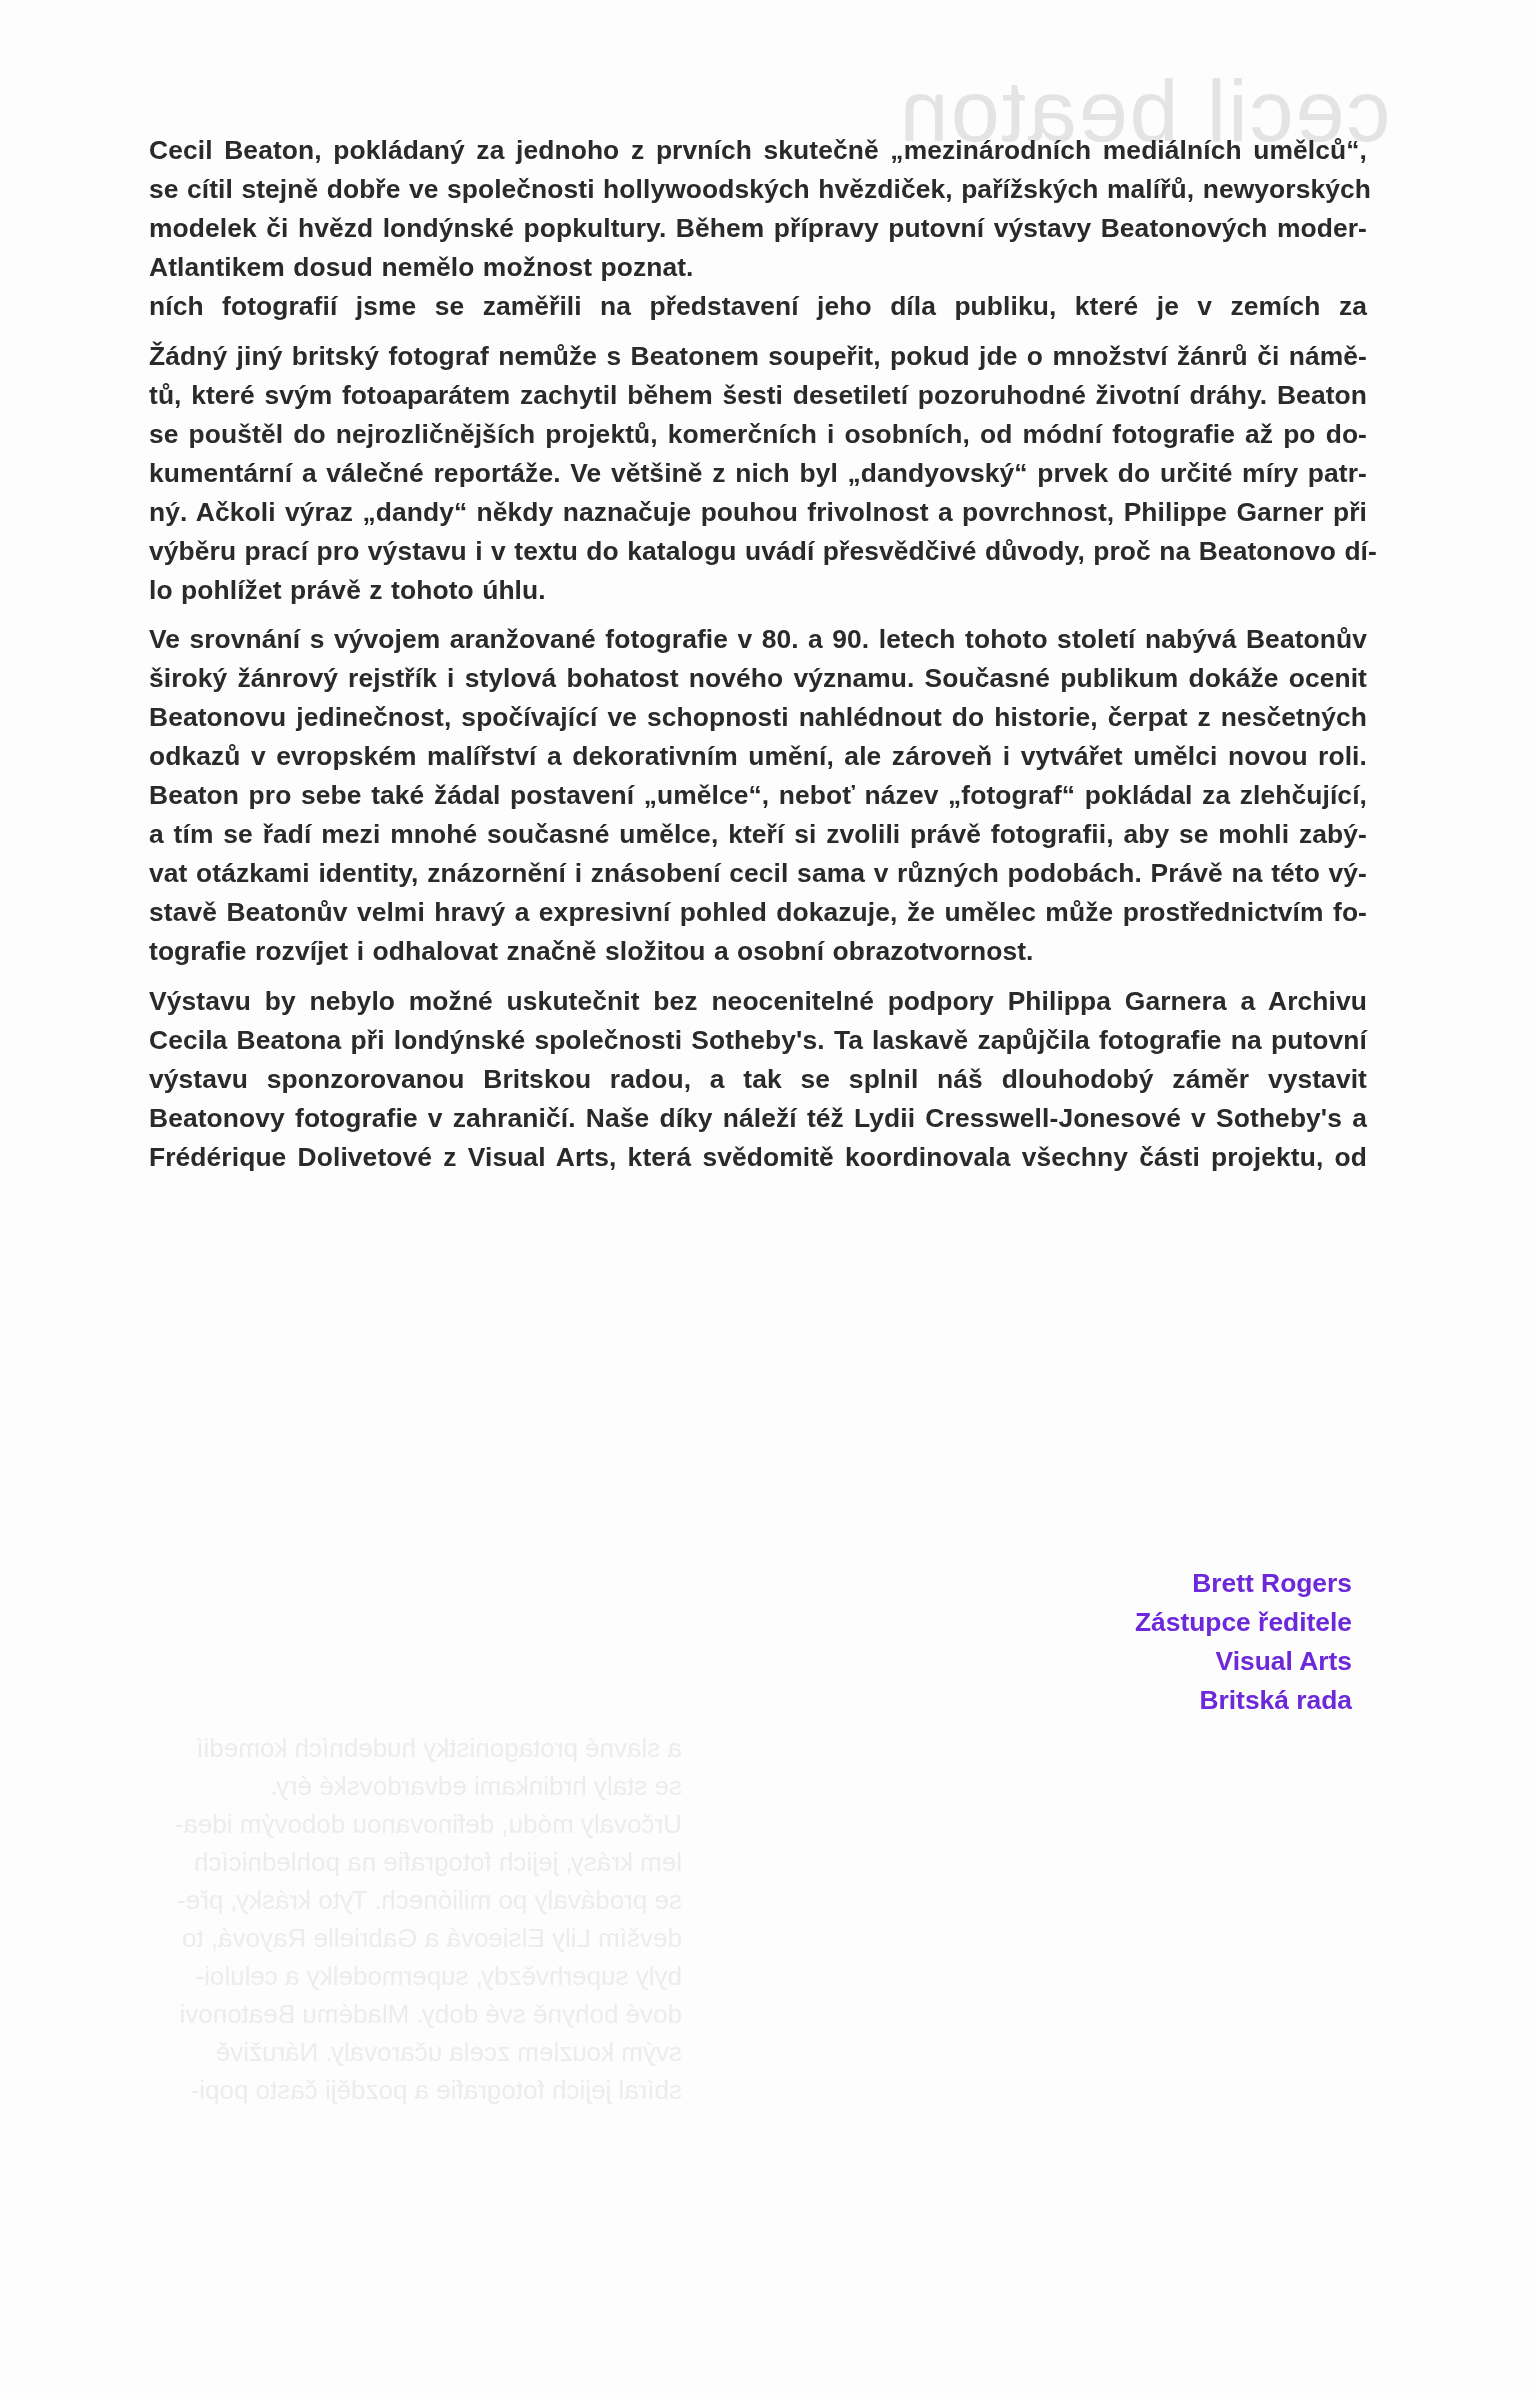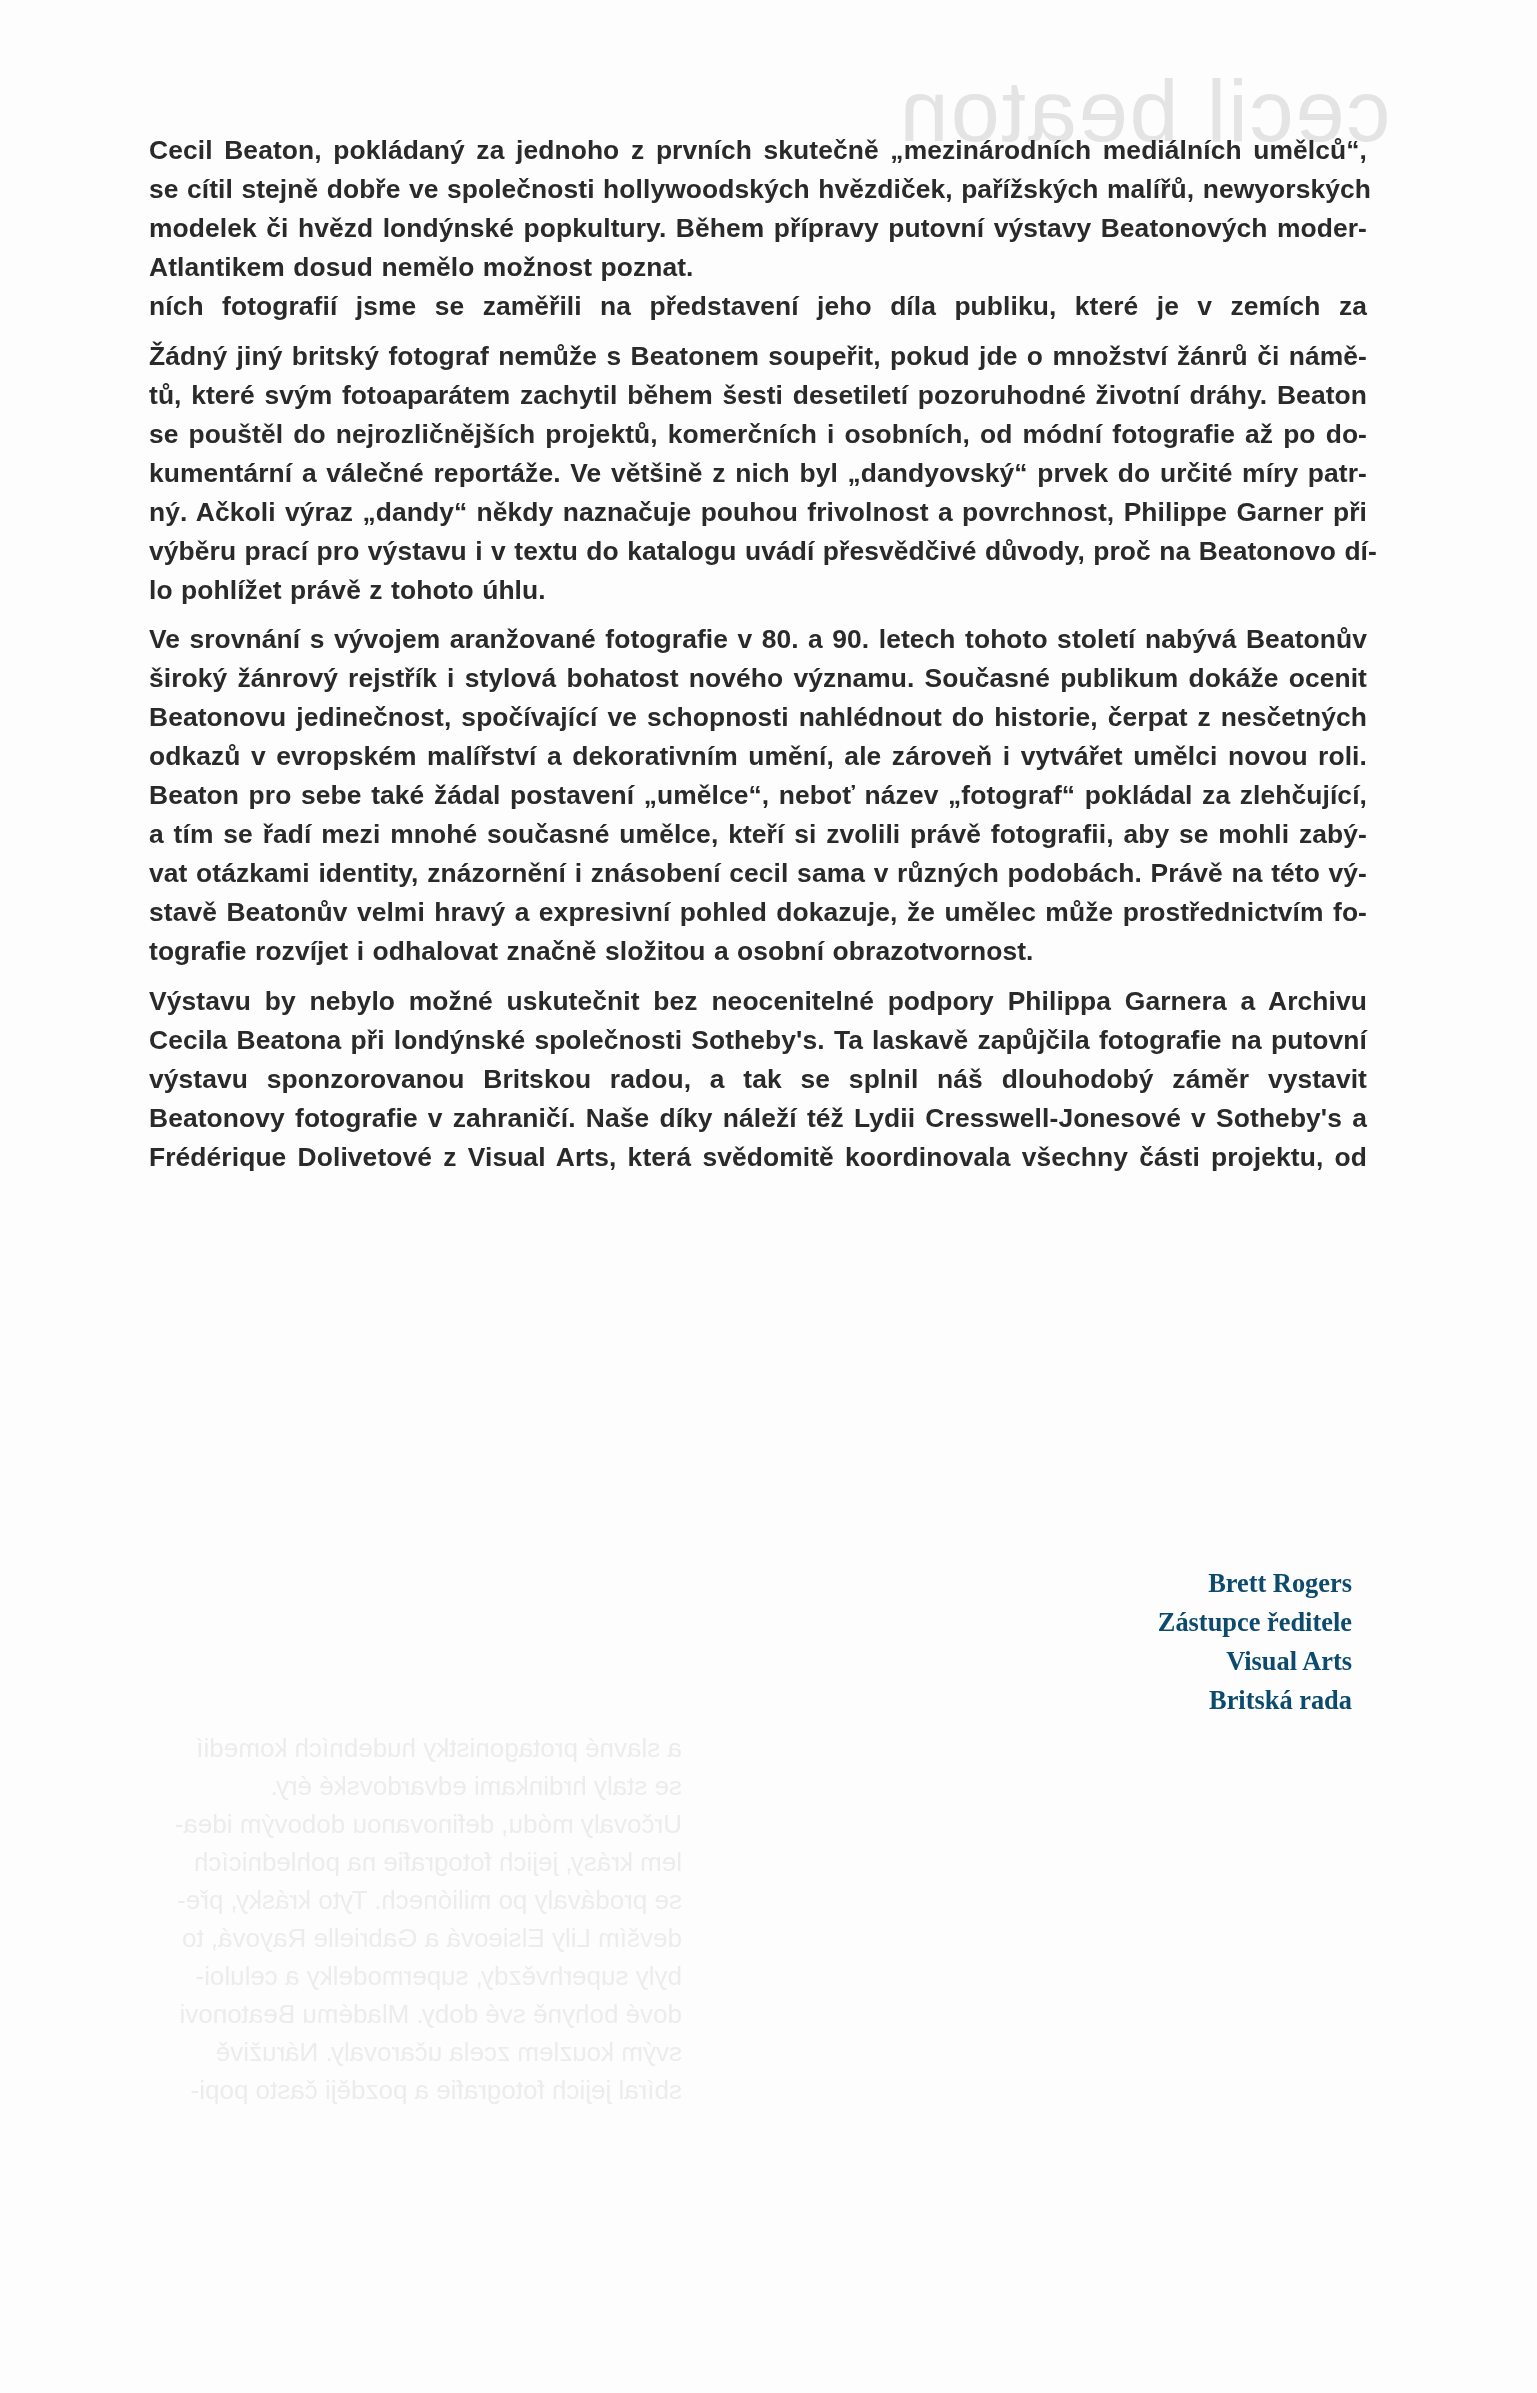--- a/index.html
+++ b/index.html
@@ -77,25 +77,25 @@
     }
     .signature {
       position: absolute;
       right: 185px;
       top: 1564px;
       text-align: right;
       z-index: 1;
     }
     .signature .sig-line {
       display: block;
-      font-family: Liberation Serif, serif;
+      font-family: Liberation Sans, sans-serif;
       font-weight: bold;
       font-size: 26.4px;
       line-height: 39px;
-      color: #0c4a6e;
+      color: #6d28d9;
     }
   </style>
 </head>
 <body>
 
 <div class="page">
 
   <div class="ghost-heading">cecil beaton</div>
   <div class="ghost-column ghost-left">
     <div>a slavné protagonistky hudebních komedií</div>

